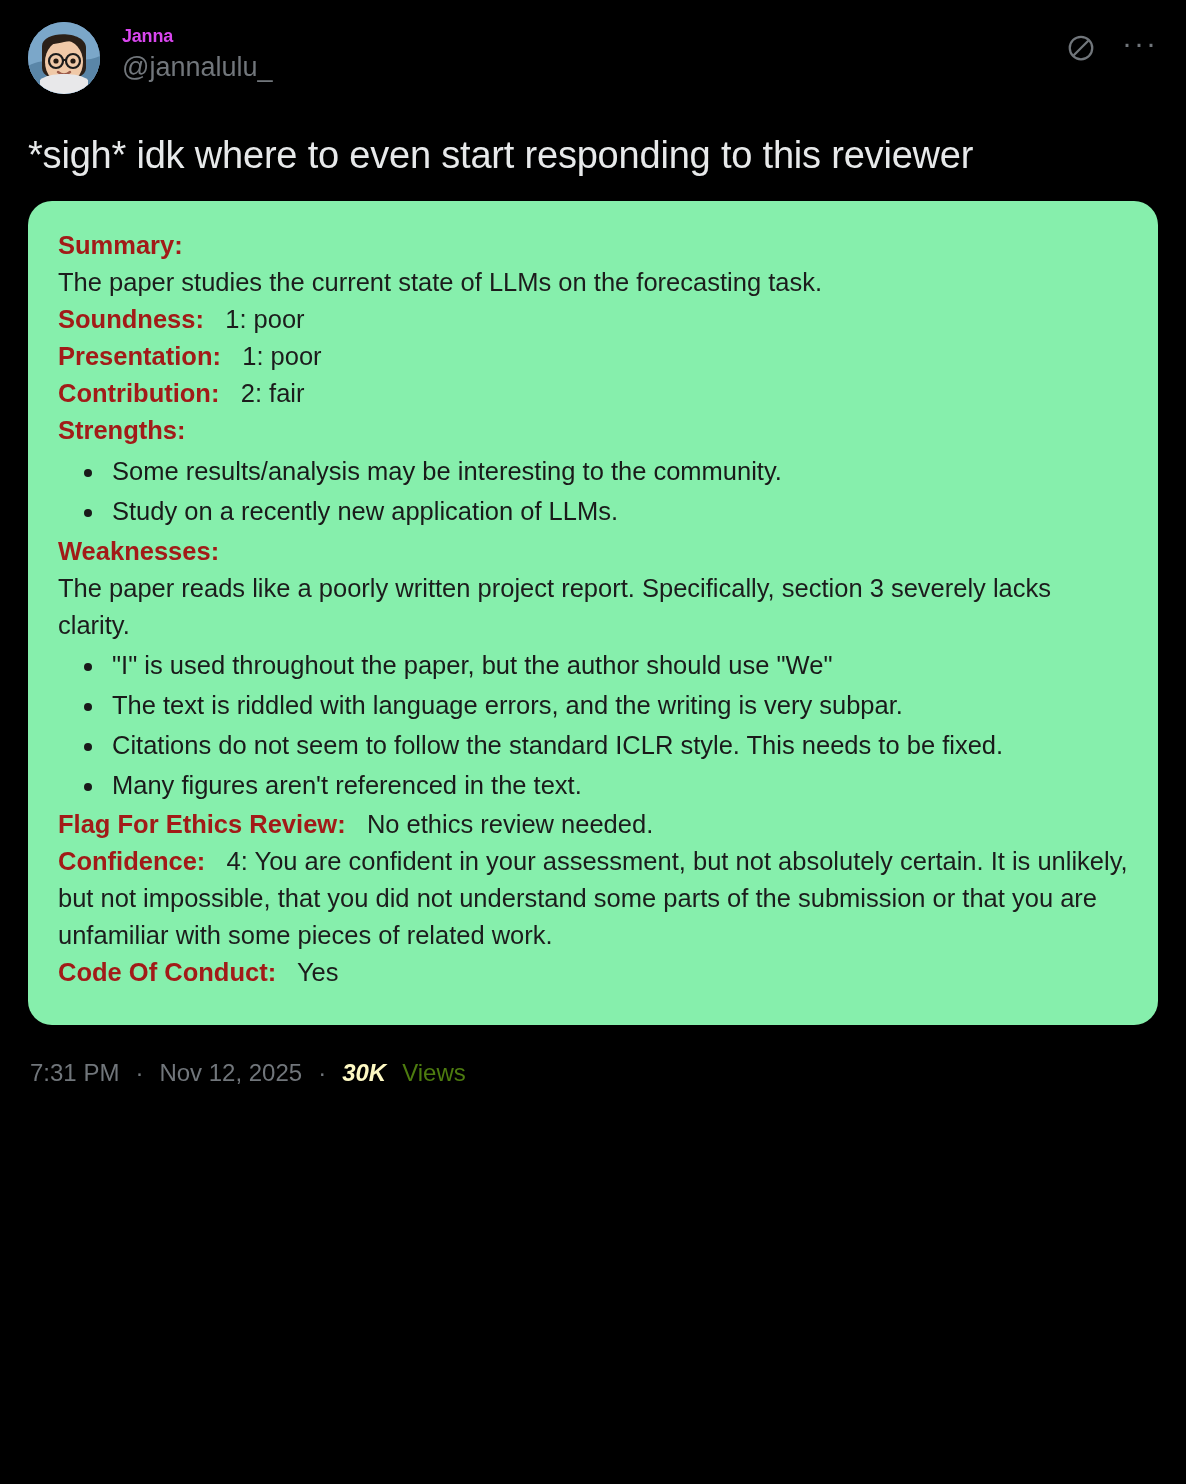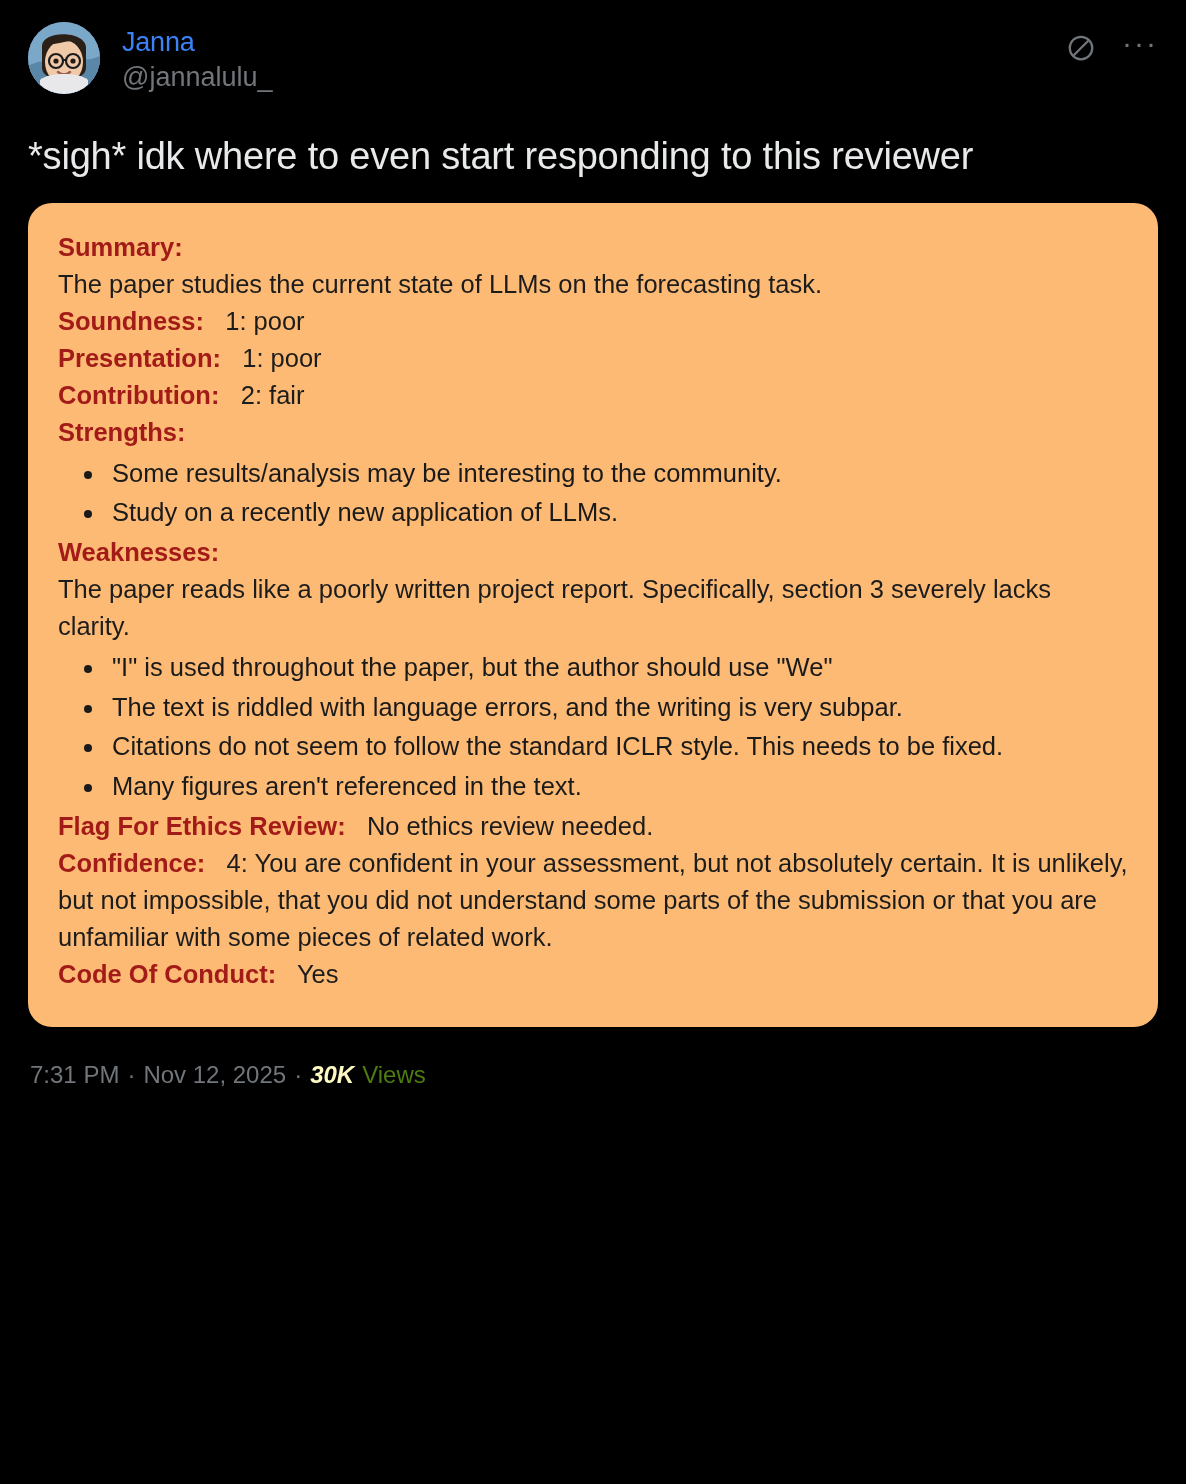--- a/index.html
+++ b/index.html
@@ -35,23 +35,23 @@
   }
   .avatar svg { display: block; }
   .name-block {
     margin-left: 22px;
     display: flex;
     flex-direction: column;
     justify-content: center;
     padding-top: 4px;
   }
   .display-name {
-    font-size: 27px;
-    font-weight: normal;
-    color: #3b82f6;
+    font-size: 18px;
+    font-weight: bold;
+    color: #d946ef;
     line-height: 1.2;
     letter-spacing: -0.2px;
   }
   .handle {
     font-size: 27px;
     color: #71767b;
     line-height: 1.3;
     margin-top: 2px;
   }
   .header-actions {
@@ -77,21 +77,21 @@
     padding-bottom: 10px;
   }
   .tweet-text {
     font-size: 38px;
     line-height: 1.35;
     color: #e7e9ea;
     margin: 36px 0 20px 0;
     letter-spacing: -0.2px;
   }
   .card {
-    background: #fdba74;
+    background: #86efac;
     border-radius: 24px;
     color: #1a1a1a;
     padding: 26px 30px 34px 30px;
     box-sizing: border-box;
     width: 1130px;
     margin-left: 0;
   }
   .card p, .card ul {
     margin: 0;
   }
@@ -115,21 +115,21 @@
     line-height: 1.48;
     margin-bottom: 2px;
     padding-left: 6px;
   }
   .footer {
     margin: 34px 0 0 2px;
     font-size: 24px;
     color: #71767b;
     display: flex;
     align-items: baseline;
-    gap: 0;
+    gap: 8px;
     padding-bottom: 30px;
   }
   .footer .strong {
     color: #fef9c3;
     font-weight: bold;
     font-style: italic;
   }
   .footer .sep { padding: 0 8px; }
   .footer .views-label { color: #4d7c0f; padding-left: 8px; }
 </style>

